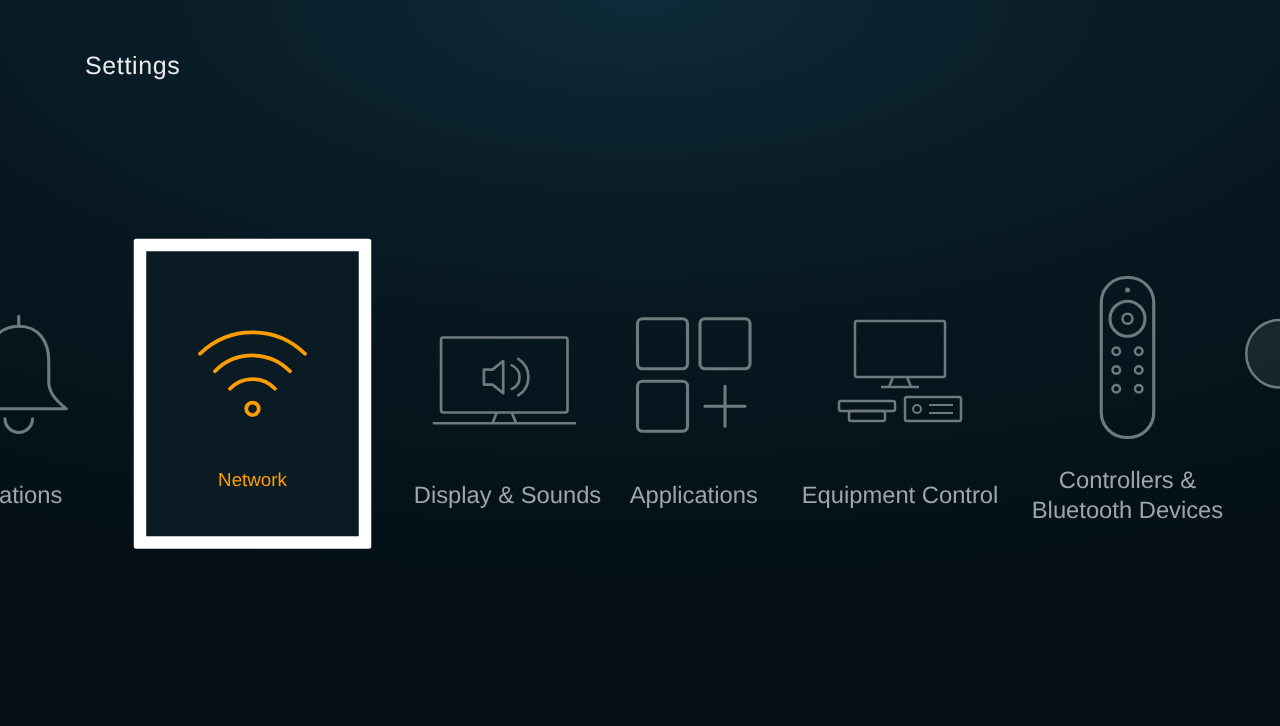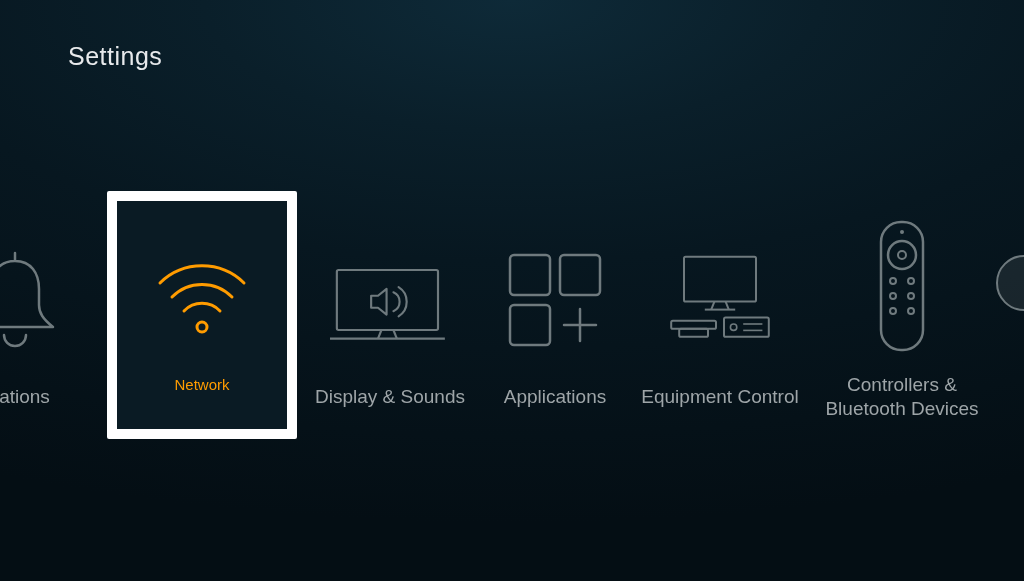--- a/index.html
+++ b/index.html
@@ -8,21 +8,21 @@
     background: radial-gradient(ellipse 120% 90% at 50% 0%, #0e2a38 0%, #0a1f2a 25%, #071720 50%, #040e14 100%);
     font-family: -apple-system, "Segoe UI", Helvetica, Arial, sans-serif;
     color: #d0d4d6;
     position: relative;
     border-radius: 10px;
   }
   .page-title {
     position: absolute;
     top: 42px;
     left: 68px;
-    font-size: 25px;
+    font-size: 20px;
     font-weight: 300;
     color: #e8eaec;
     letter-spacing: 0.5px;
   }
   .carousel {
     position: absolute;
     top: 195px;
     left: 0;
     right: 0;
     height: 300px;
@@ -78,21 +78,21 @@
     align-items: center;
     justify-content: center;
   }
   .selected-inner .icon-wrap { width: 120px; height: 110px; display:flex; align-items:center; justify-content:center; }
   .selected-inner .label {
     color: #ff9c00;
     font-size: 15px;
     font-weight: 400;
     margin-top: 28px;
   }
-  .tile.display   { position: absolute; left: 310px; top: 40px; width: 160px; }
+  .tile.display   { position: absolute; left: 326px; top: 40px; width: 160px; }
   .tile.apps      { position: absolute; left: 480px; top: 40px; width: 150px; }
   .tile.equipment { position: absolute; left: 640px; top: 40px; width: 160px; }
   .tile.controllers{ position: absolute; left: 812px; top: 28px; width: 180px; }
   .edge-bubble {
     position: absolute;
     right: -28px;
     top: 255px;
     width: 56px;
     height: 56px;
     border-radius: 50%;

